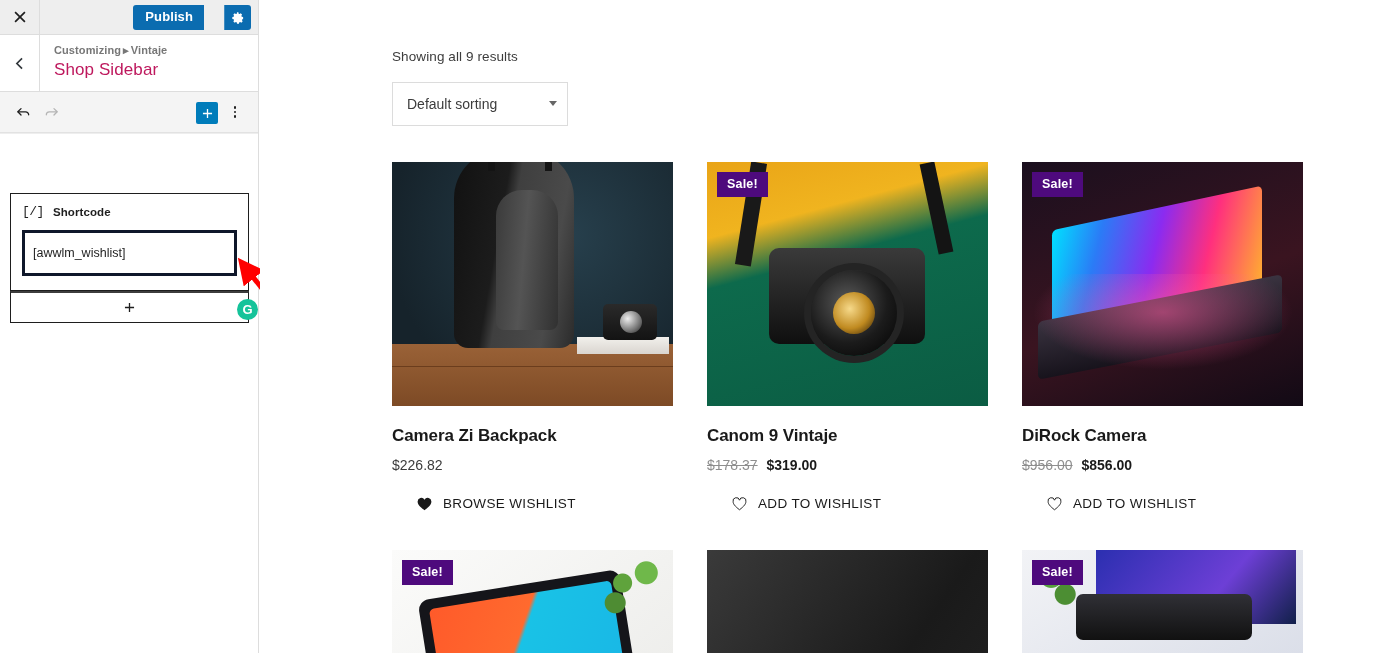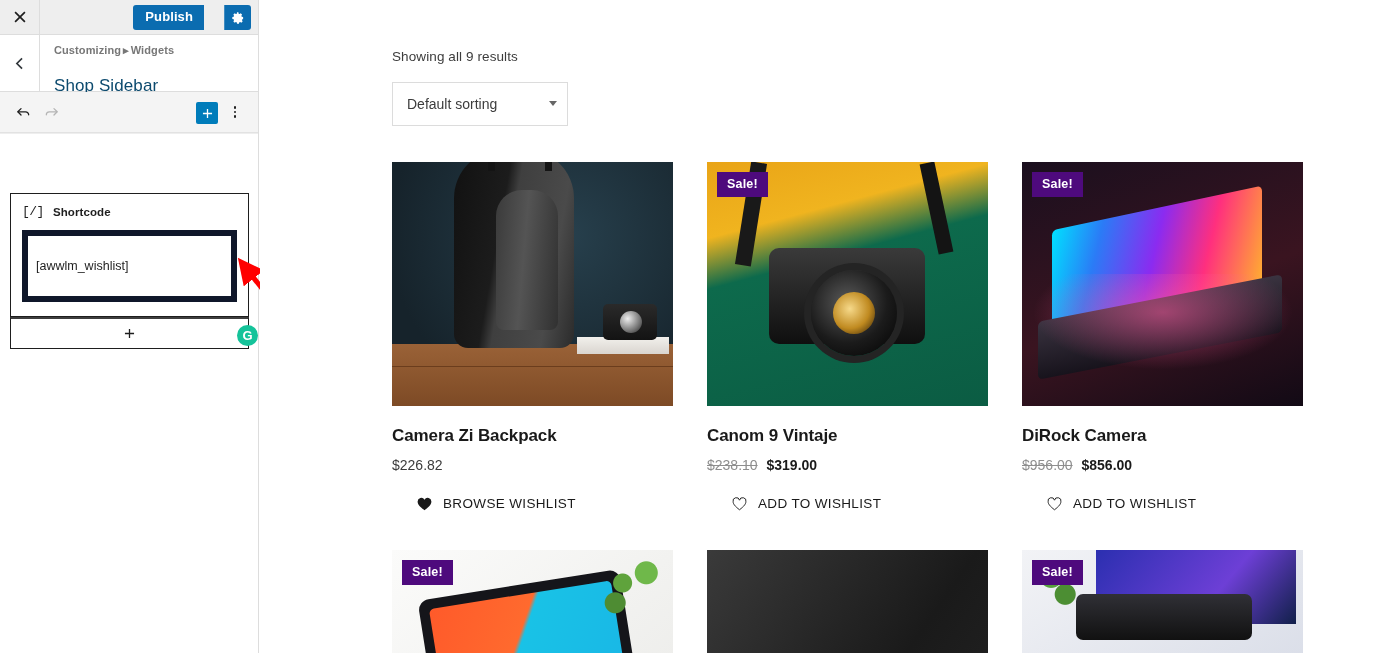--- a/index.html
+++ b/index.html
@@ -60,22 +60,22 @@
     cursor:pointer; background:#fff;
   }
   .cz-back svg { width:13px; height:13px; }
   .cz-headtext { padding:9px 0 0 14px; }
   .cz-crumb {
     font-size:11px; color:#777777; font-weight:bold; letter-spacing:.1px;
     line-height:13px;
   }
   .cz-crumb .sep { padding:0 2px; }
   .cz-title {
-    font-size:17px; color:#0c4a6e; font-weight:400; line-height:22px;
-    margin-top:18px; letter-spacing:.1px;
+    font-size:17px; color:#be185d; font-weight:400; line-height:22px;
+    margin-top:2px; letter-spacing:.1px;
   }
 
   
   .cz-tools {
     position:relative; height:41px; background:#f4f4f4;
     border-bottom:1px solid #e2e2e2;
   }
   .cz-tool {
     position:absolute; top:0; height:40px; width:34px;
     display:flex; align-items:center; justify-content:center; cursor:pointer;
@@ -104,22 +104,22 @@
   .shortcode-block {
     border:1px solid #1e1e1e; background:#fff; padding:11px 11px 14px 11px;
   }
   .sc-head { display:flex; align-items:center; gap:9px; margin-bottom:12px; }
   .sc-icon {
     font-size:13px; color:#1e1e1e; font-family:"Liberation Mono", monospace;
     letter-spacing:-.5px; line-height:13px;
   }
   .sc-label { font-size:11.5px; font-weight:bold; color:#1e1e1e; letter-spacing:.1px; }
   .sc-input {
-    width:100%; border:6px solid #0f172a; background:#fff;
-    font-size:12.5px; color:#1e1e1e; padding:22px 8px; line-height:16px;
+    width:100%; border:3px solid #0f172a; background:#fff;
+    font-size:12.5px; color:#1e1e1e; padding:12px 8px; line-height:16px;
     font-family:"Liberation Sans", sans-serif; outline:none; display:block;
   }
 
   .appender {
     border:1px solid #1e1e1e; border-top:2px solid #3d3d3d; background:#fff;
     height:32px; position:relative; cursor:pointer;
     display:flex; align-items:center; justify-content:center;
   }
   .appender svg { width:13px; height:13px; fill:#1e1e1e; }
 
@@ -287,21 +287,21 @@
     </div>
 
     <div class="cz-panel-head">
       <div class="cz-back">
         <svg viewBox="0 0 20 20">
           <path d="M13 3 L6 10 L13 17" stroke="#32373c" stroke-width="2.6" fill="none" stroke-linecap="square" stroke-linejoin="miter"></path>
         </svg>
       </div>
       <div class="cz-headtext">
         <div class="cz-crumb">
-          <span>Customizing</span><span class="sep">▸</span><span>Widgets</span>
+          <span>Customizing</span><span class="sep">▸</span><span>Vintaje</span>
         </div>
         <div class="cz-title">Shop Sidebar</div>
       </div>
     </div>
 
     <div class="cz-tools">
       <div class="cz-tool cz-undo">
         <svg viewBox="0 0 24 24">
           <path d="M8.5 6.5 L4 11 L8.5 15.5" stroke="#1e1e1e" stroke-width="1.8" fill="none" stroke-linecap="round" stroke-linejoin="round"></path>
           <path d="M4.4 11 H15 a4.3 4.3 0 014.3 4.3" stroke="#1e1e1e" stroke-width="1.8" fill="none" stroke-linecap="round"></path>
@@ -402,21 +402,21 @@
             <div class="img img-canon">
               <div class="cloth"></div>
                 <div class="strap"></div>
                 <div class="strap2"></div>
               <div class="body"></div>
                 <div class="lens"></div>
             </div>
           </div>
           <div class="p-title">Canom 9 Vintaje</div>
           <div class="p-price">
-            <span class="old">$238.10</span>
+            <span class="old">$178.37</span>
             <span class="new">$319.00</span>
           </div>
           <div class="wl-link">
             <svg class="hicon" viewBox="0 0 24 22">
               <path d="M12 20.2 C4.6 14.6 1.8 10.8 1.8 7.3 A5.1 5.1 0 0 1 12 4.9 A5.1 5.1 0 0 1 22.2 7.3 C22.2 10.8 19.4 14.6 12 20.2 z" fill="none" stroke="#1a1a1a" stroke-width="1.5"></path>
             </svg>
             <span class="txt">ADD TO WISHLIST</span>
           </div>
         </div>
 

